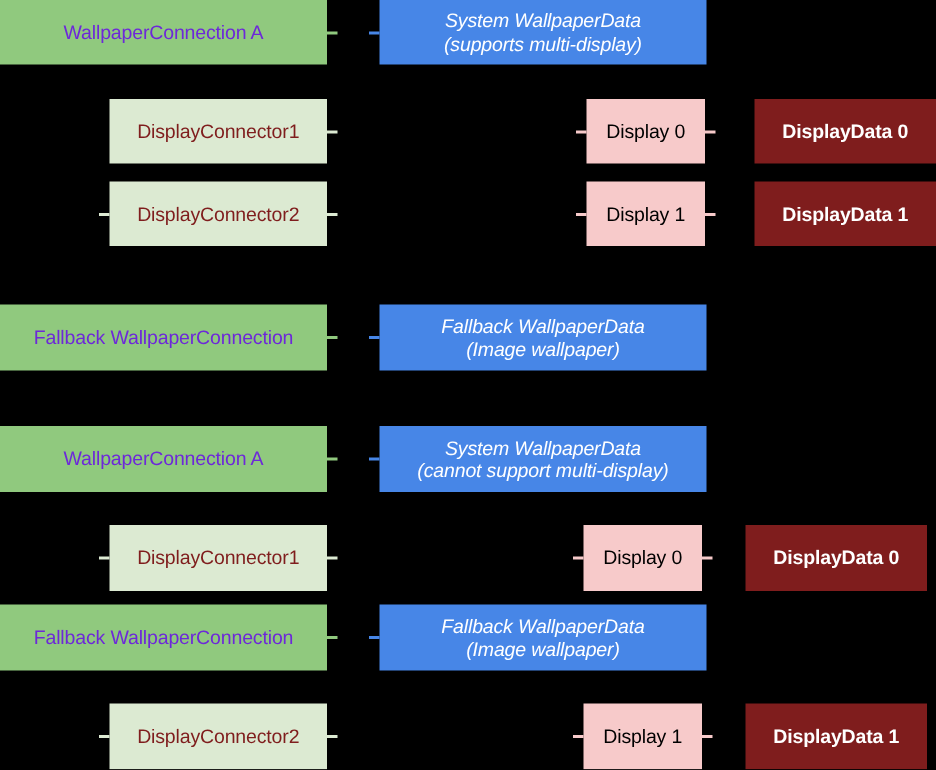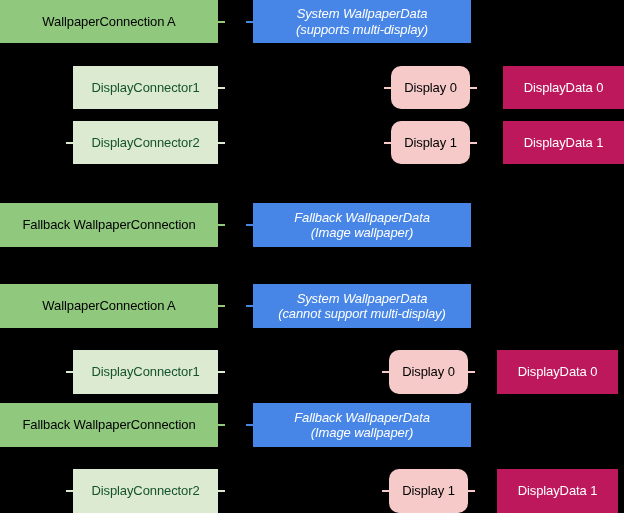--- a/index.html
+++ b/index.html
@@ -26,39 +26,39 @@
     justify-content: center;
     text-align: center;
     line-height: 1.18;
     font-size: 13px;
     font-family: "Liberation Sans", sans-serif;
     letter-spacing: -0.1px;
     white-space: pre-line;
   }
   .node.green-dark {
     background: #90C97E;
-    color: #000000;
+    color: #6d28d9;
   }
   .node.green-light {
     background: #DCEAD2;
-    color: #14532d;
+    color: #7f1d1d;
   }
   .node.blue {
     background: #4786E7;
     color: #FFFFFF;
     font-style: italic;
   }
   .node.pink {
     background: #F7CACA;
     color: #000000;
-    border-radius: 10px;
   }
   .node.magenta {
-    background: #be185d;
+    background: #7f1d1d;
     color: #FFFFFF;
+    font-weight: bold;
   }
   .stub {
     position: absolute;
     height: 2px;
     box-sizing: border-box;
   }
 </style>
 </head>
 <body>
 

